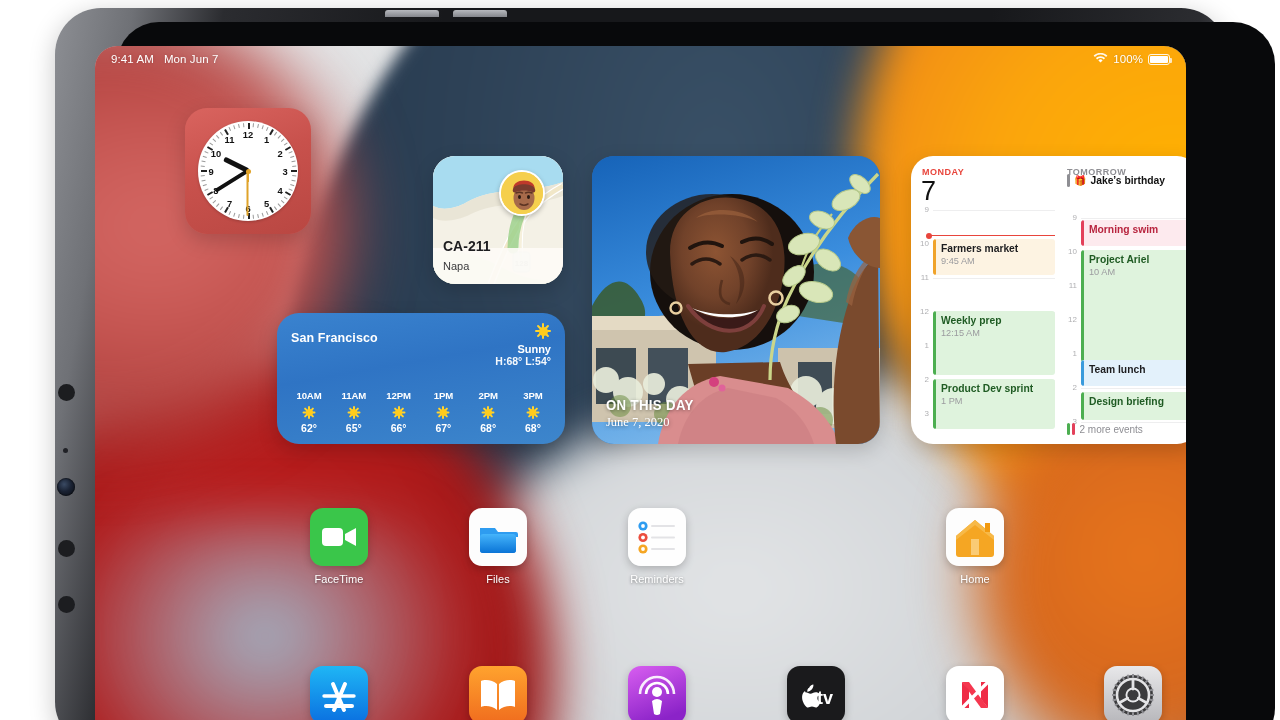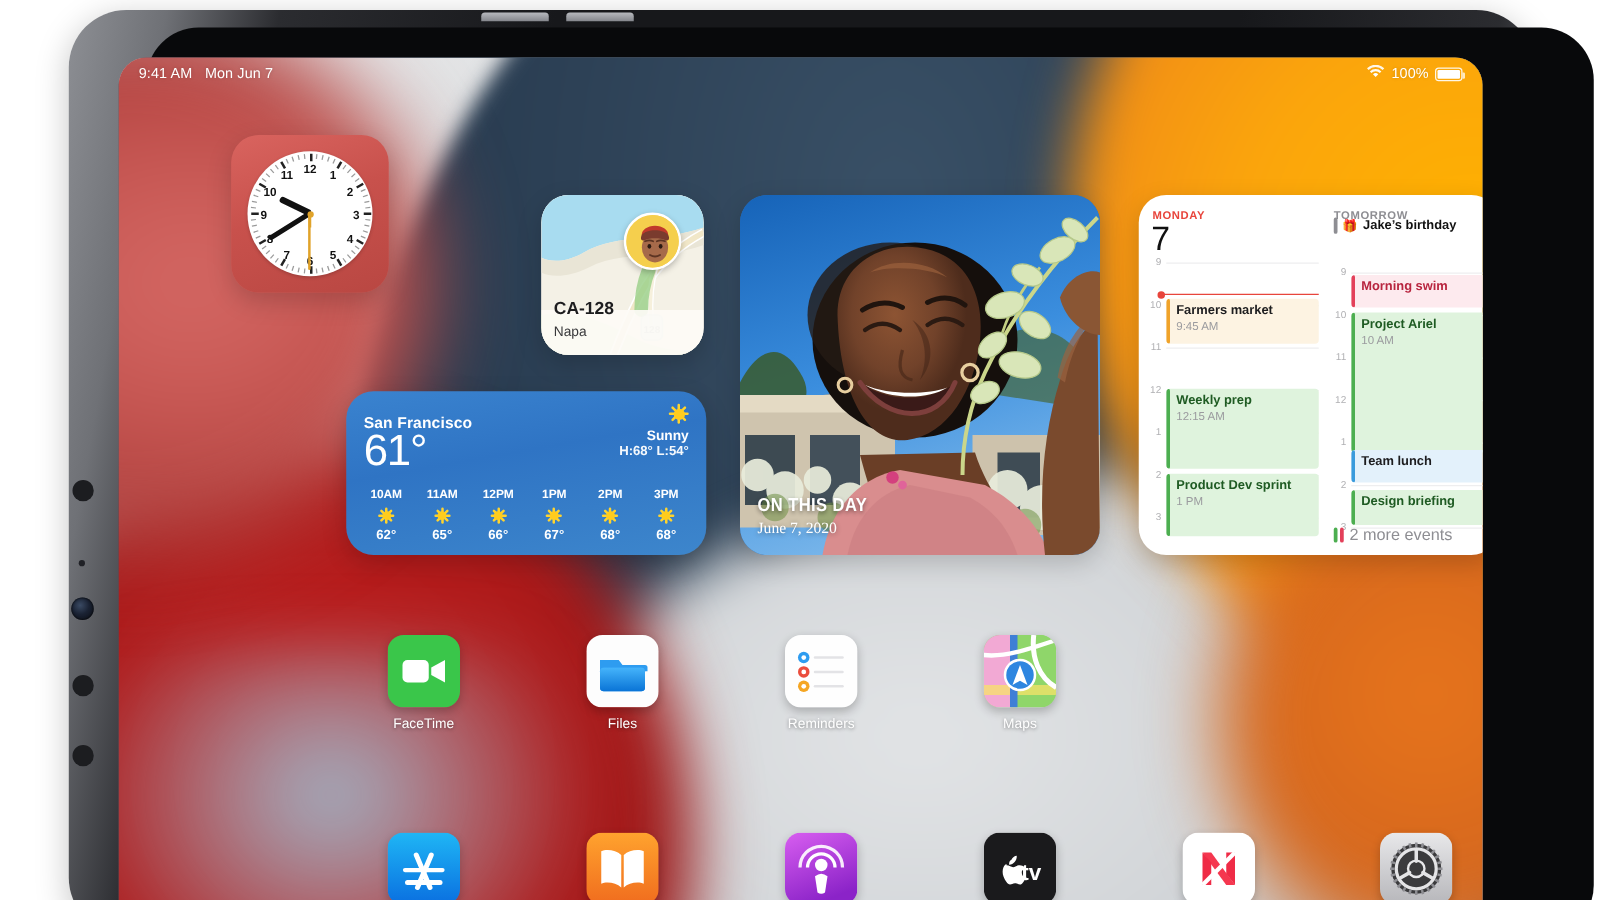--- a/index.html
+++ b/index.html
@@ -177,21 +177,21 @@
   .ev .sub{ font-size:9.2px; color:#9b9b9f; margin-top:1px; }
   .now-line{ position:absolute; left:18px; right:4px; height:1.4px; background:#e8453c; }
   .now-line::before{ content:""; position:absolute; left:-3px; top:-2.3px;
     width:6px; height:6px; border-radius:50%; background:#e8453c; }
   .bday{ position:absolute; left:8px; right:4px; display:flex; align-items:center;
     gap:4px; font-size:10.3px; font-weight:600; color:#111; }
   .bday .bar{ width:3px; height:13px; border-radius:2px; background:#8e8e93; }
   .more-ev{ position:absolute; left:8px; bottom:9px; display:flex; align-items:center; gap:5px; }
   .more-ev .bars{ display:flex; gap:1.5px; }
   .more-ev .bars span{ width:3px; height:12px; border-radius:2px; display:block; }
-  .more-ev .txt{ font-size:13px; color:#8e8e93; }
+  .more-ev .txt{ font-size:10px; color:#8e8e93; }
 
   
   #app-grid{ position:absolute; left:0; top:0; width:100%; height:100%; z-index:15; }
   .app{ position:absolute; width:94px; text-align:center; }
   .app-icon{ width:58px; height:58px; margin:0 auto; border-radius:13px;
     position:relative; overflow:hidden; box-shadow:0 3px 8px rgba(0,0,0,.22); }
   .app-label{ margin-top:7px; font-size:11px; color:#fff; letter-spacing:.05px;
     text-shadow:0 1px 3px rgba(0,0,0,.45); }
 </style>
 </head>
@@ -348,27 +348,26 @@
           <ellipse cx="23" cy="26" rx="10.5" ry="12" fill="#a66a4a"></ellipse>
           <path d="M12 17 C14 8 32 8 34 17 C35 20 33 21 31 20 C28 18 18 18 15 20 C13 21 11 20 12 17Z" fill="#7a3b2e"></path>
           <path d="M12.5 16 C16 11 30 11 33.5 16 C34 12 29 8.5 23 8.5 C17 8.5 12 12 12.5 16Z" fill="#c0392b"></path>
           <ellipse cx="18.5" cy="25" rx="1.5" ry="1.9" fill="#2b1a12"></ellipse>
           <ellipse cx="27.5" cy="25" rx="1.5" ry="1.9" fill="#2b1a12"></ellipse>
           <path d="M19 32 Q23 34.5 27 32" stroke="#5c3423" stroke-width="1.5" fill="none" stroke-linecap="round"></path>
           <path d="M15 21 Q18.5 19.5 21.5 21" stroke="#5c3423" stroke-width="1.4" fill="none" stroke-linecap="round"></path>
           <path d="M24.5 21 Q27.5 19.5 31 21" stroke="#5c3423" stroke-width="1.4" fill="none" stroke-linecap="round"></path>
         </svg>
       </div>
-      <div class="map-label" id="map-road-name">CA-128</div>
+      <div class="map-label" id="map-road-name">CA-211</div>
       <div class="map-label" id="map-city">Napa</div>
     </div>
 
     <div class="widget" id="w-weather">
       <div id="wx-city">San Francisco</div>
-      <div id="wx-temp">61°</div>
       <div id="wx-right">
         <div class="sun sun-big">
           <i style="transform:rotate(0deg)"></i>
             <i style="transform:rotate(45deg)"></i>
           <i style="transform:rotate(90deg)"></i>
             <i style="transform:rotate(135deg)"></i>
           <b></b>
         </div>
         <div id="wx-cond">Sunny</div>
         <div id="wx-hl">H:68° L:54°</div>
@@ -698,34 +697,29 @@
             <rect x="23" y="17" width="24" height="2" rx="1" fill="#e3e3e6"></rect>
             <circle cx="15" cy="29.5" r="4.6" fill="#eb4d3d"></circle>
             <circle cx="15" cy="29.5" r="1.9" fill="#fff"></circle>
             <rect x="23" y="28.5" width="24" height="2" rx="1" fill="#e3e3e6"></rect>
             <circle cx="15" cy="41" r="4.6" fill="#f5a623"></circle>
             <circle cx="15" cy="41" r="1.9" fill="#fff"></circle>
             <rect x="23" y="40" width="24" height="2" rx="1" fill="#e3e3e6"></rect>
           </svg></div>
         <div class="app-label">Reminders</div>
       </div>
-      <div class="app" style="left: 674px; top: 462px;">
-        <div class="app-icon"><svg width="58" height="58" viewBox="0 0 58 58">
-            <rect width="58" height="58" fill="#8fd66a"></rect>
-            <path d="M0 0 h22 v58 H0 Z" fill="#f2a9d4"></path>
-            <path d="M22 0 h36 v58 H22 Z" fill="#8fd66a"></path>
-            <path d="M0 40 h58 v8 H0Z" fill="#f7e36a" opacity=".75"></path>
-            <path d="M24 0 v58" stroke="#3f7fd6" stroke-width="6"></path>
-            <path d="M40 0 C38 18 44 34 58 42" stroke="#fff" stroke-width="4" fill="none"></path>
-            <path d="M0 16 C16 18 34 12 58 4" stroke="#fff" stroke-width="3.5" fill="none"></path>
-            <circle cx="29" cy="32" r="13" fill="#fff"></circle>
-            <circle cx="29" cy="32" r="11" fill="#2e86e0"></circle>
-            <path d="M29 24 L35 40 L29 36.5 L23 40 Z" fill="#fff"></path>
-          </svg></div>
-        <div class="app-label">Maps</div>
+      <div class="app" style="left: 833px; top: 462px;">
+        <div class="app-icon"><svg width="58" height="58" viewBox="0 0 58 58">
+            <rect width="58" height="58" fill="#fdfdfd"></rect>
+            <path d="M29 12 L48 28 v18 a3 3 0 0 1-3 3 H13 a3 3 0 0 1-3-3 V28 Z" fill="#f5a623"></path>
+            <path d="M29 12 L48 28 v4 L29 17 L10 32 v-4 Z" fill="#f7b948"></path>
+            <rect x="39" y="15" width="5" height="9" fill="#f29a10"></rect>
+            <path d="M25 31 h8 v16 h-8 z" fill="#fbd58a" opacity=".8"></path>
+          </svg></div>
+        <div class="app-label">Home</div>
       </div>
       <div class="app" style="left: 197px; top: 620px;">
         <div class="app-icon"><svg width="58" height="58" viewBox="0 0 58 58">
             <defs>
               <linearGradient id="asg" x1="0" y1="0" x2="0" y2="1">
                 <stop offset="0%" stop-color="#1fb6f5"></stop>
                 <stop offset="100%" stop-color="#0a6fe0"></stop>
               </linearGradient>
             </defs>
             <rect width="58" height="58" fill="url(#asg)"></rect>

